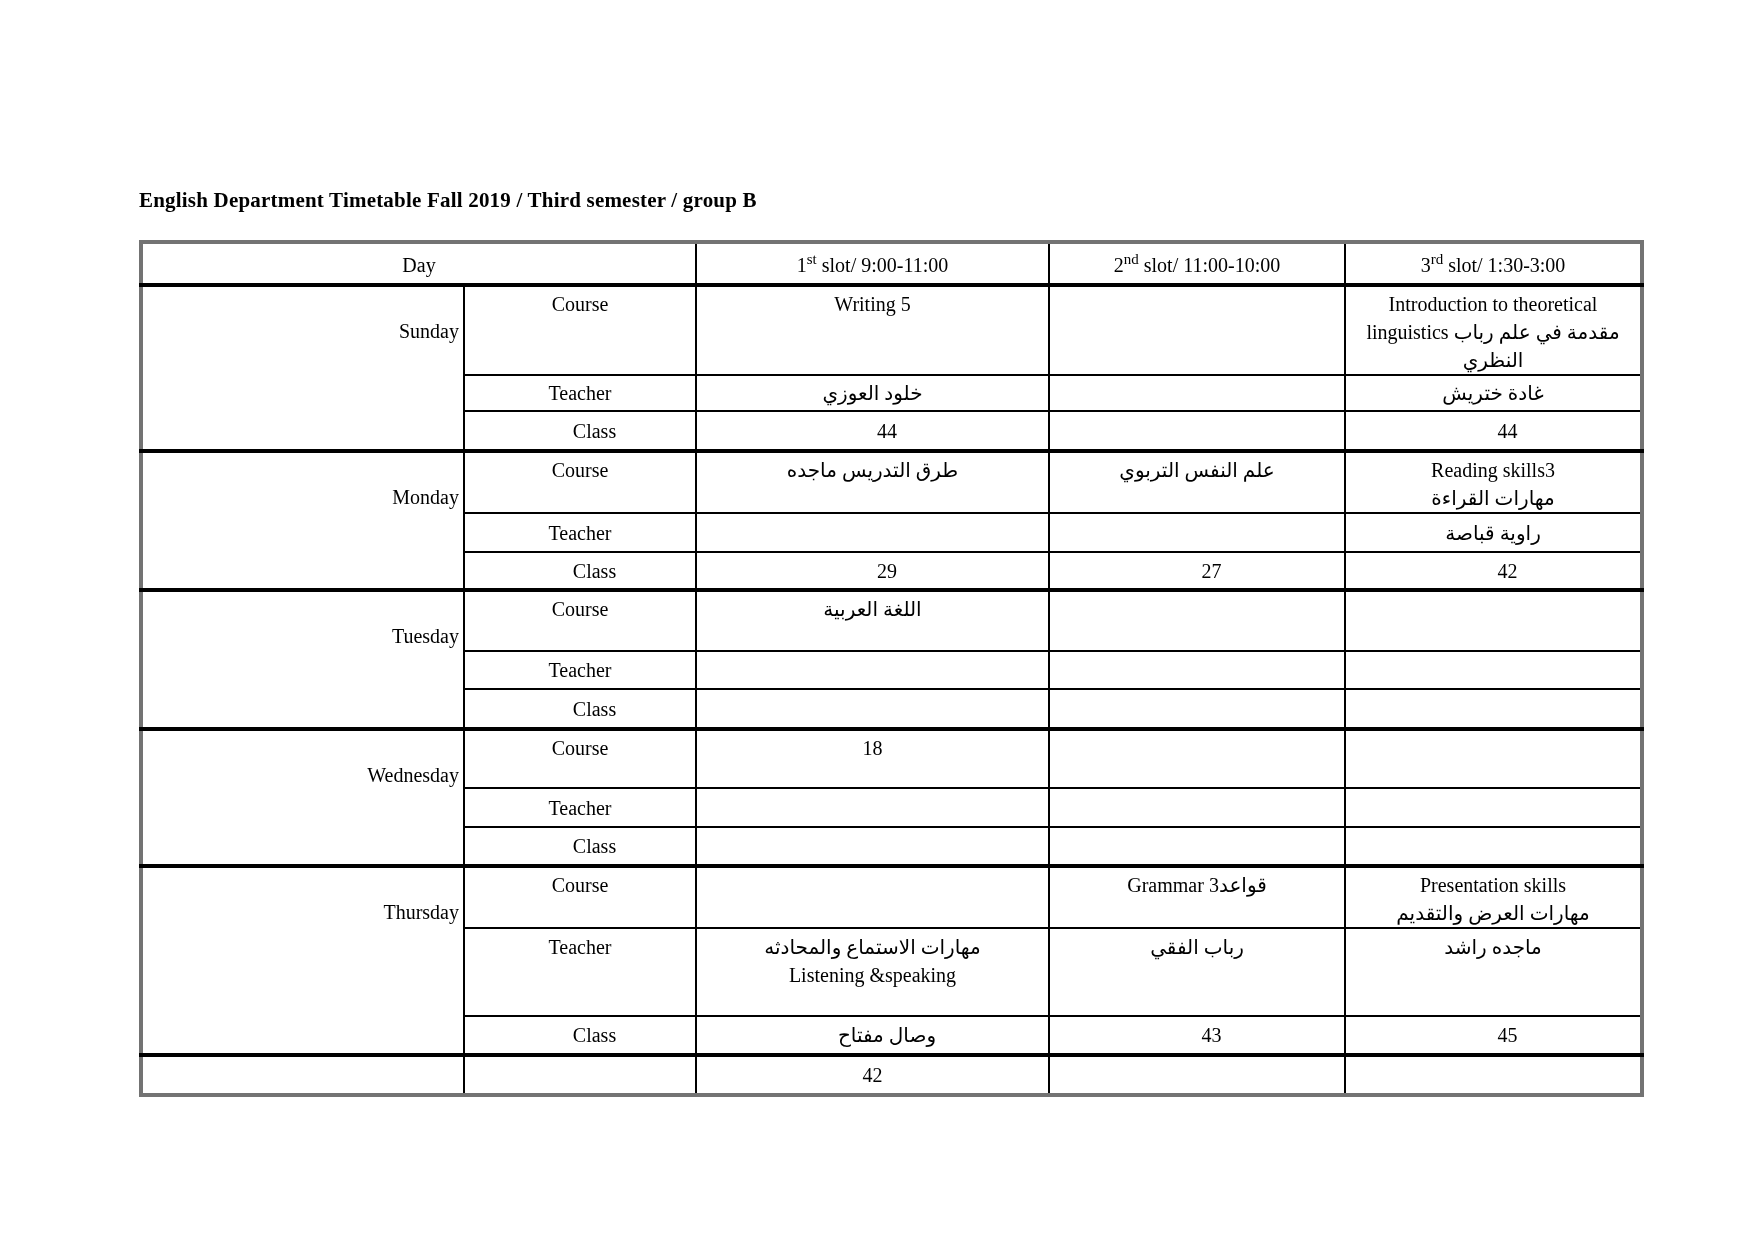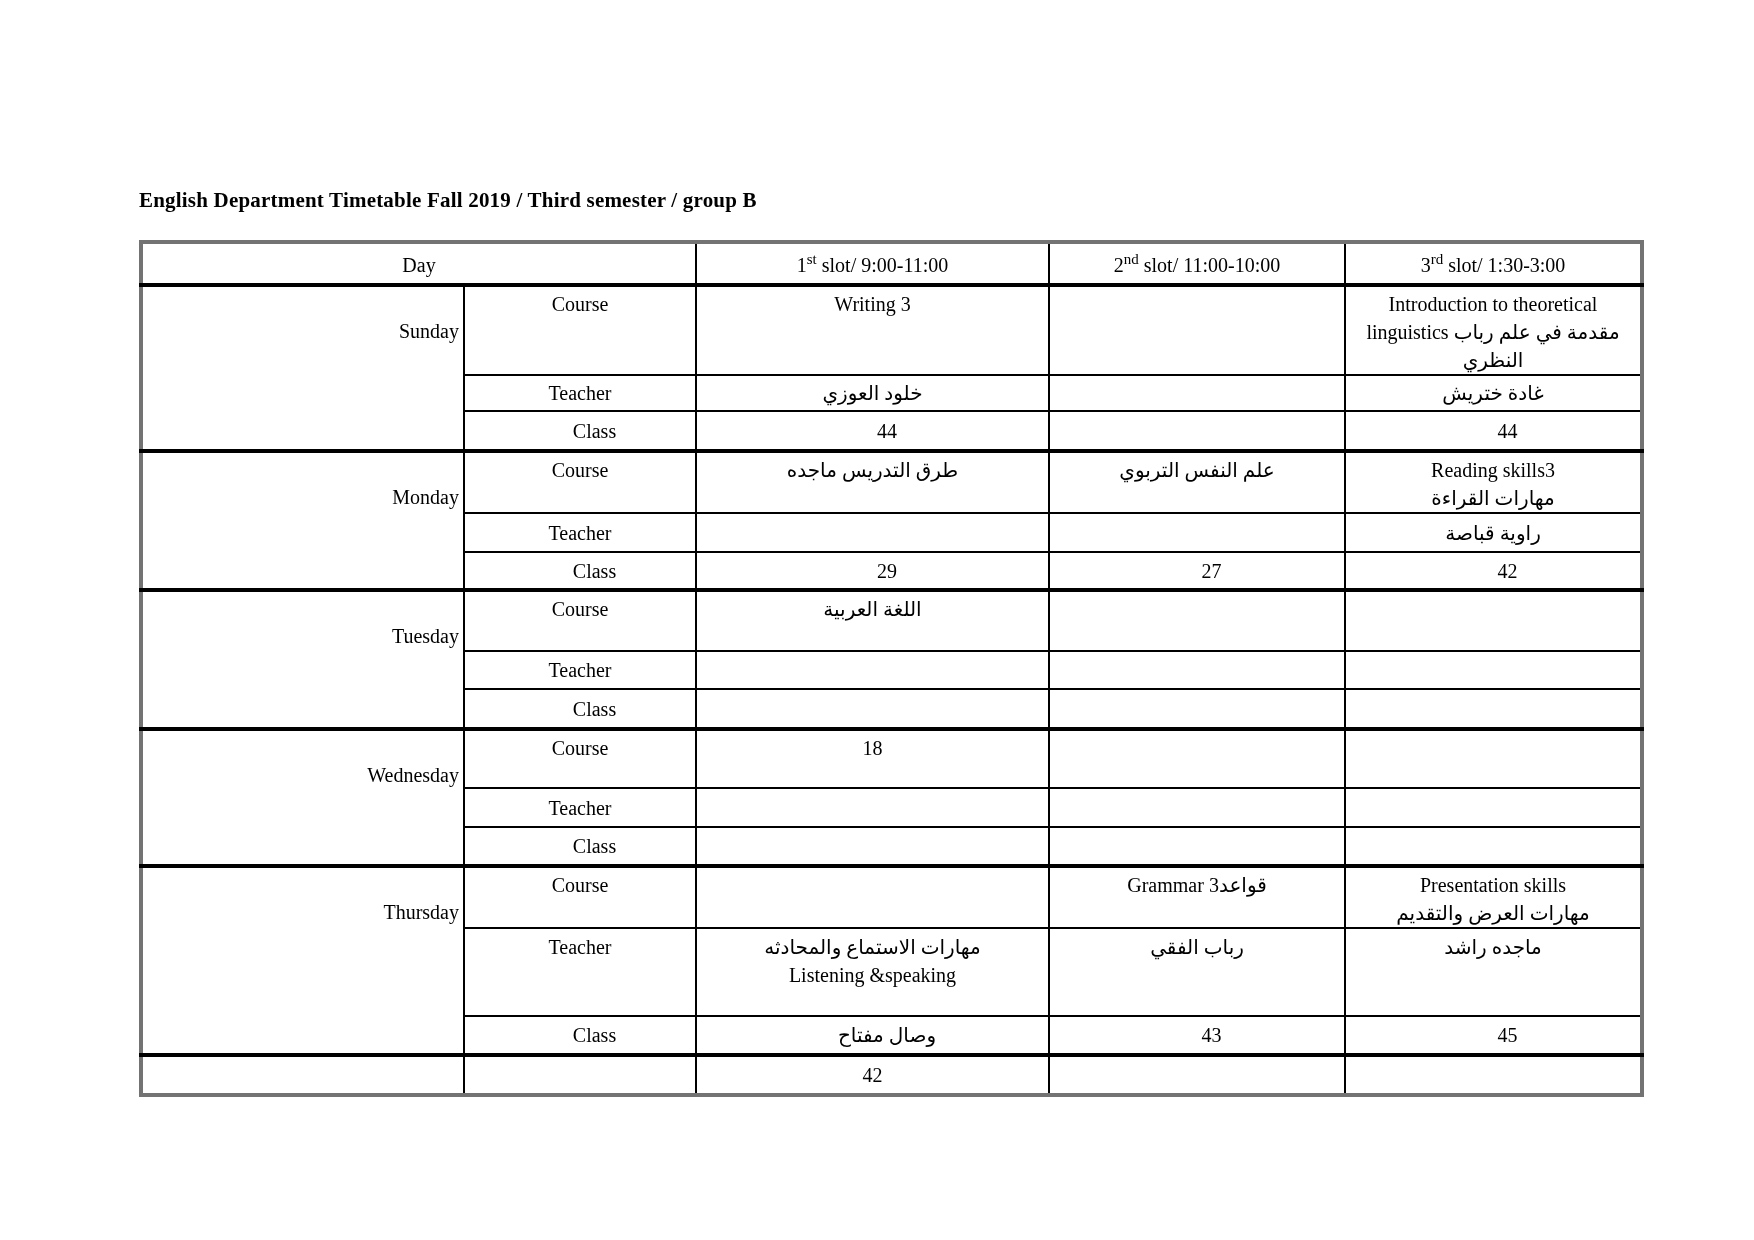--- a/index.html
+++ b/index.html
@@ -72,21 +72,21 @@
         <tr class="hdr" style="height:43px">
       <td colspan="2">Day</td>
       <td><span>1</span><sup>st</sup><span> slot/ 9:00-11:00</span></td>
       <td><span>2</span><sup>nd</sup><span> slot/ 11:00-10:00</span></td>
       <td><span>3</span><sup>rd</sup><span> slot/ 1:30-3:00</span></td>
     </tr>
 
     <tr class="course" style="height:86px">
       <td class="day" rowspan="3">Sunday</td>
       <td class="lbl">Course</td>
-      <td>Writing 3</td>
+      <td>Writing 5</td>
       <td></td>
       <td>Introduction to theoretical
 linguistics مقدمة في علم رباب
 النظري</td>
     </tr>
     <tr style="height:36px">
       <td class="lbl">Teacher</td>
       <td>خلود العوزي</td>
       <td></td>
       <td>غادة ختريش</td>

